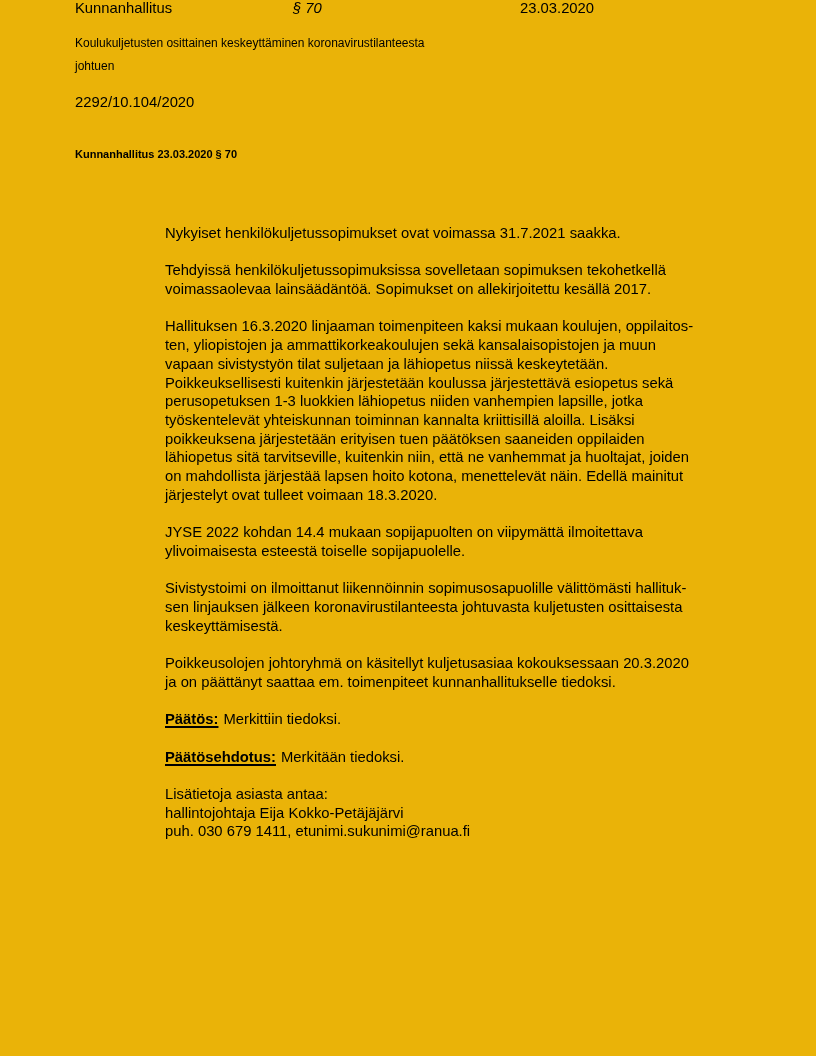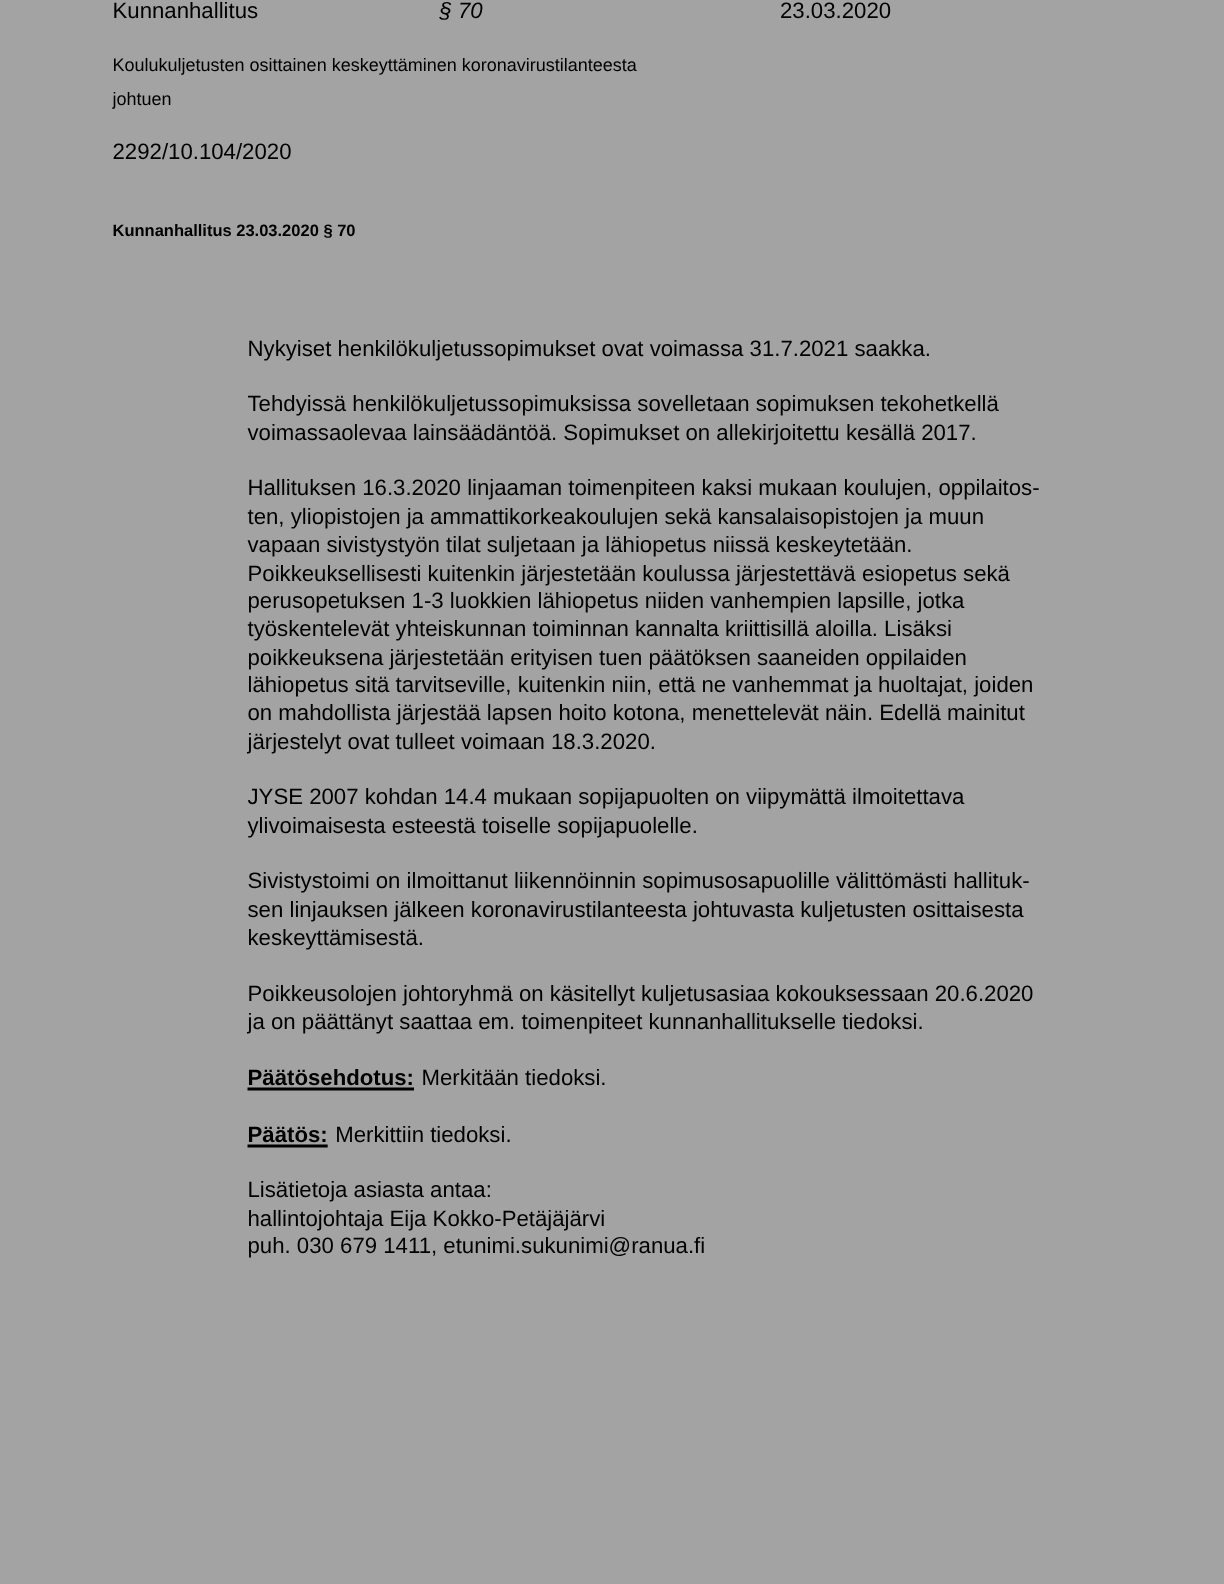--- a/index.html
+++ b/index.html
@@ -11,21 +11,21 @@
     width: 816px;
     height: 1056px;
     position: relative;
     font-family: "Liberation Sans", sans-serif;
     color: #000000;
     overflow: hidden;
   }
   .page {
     position: absolute;
     inset: 0;
-    background: #a3a3a3;
+    background: #eab308;
   }
   .doc-header {
     position: absolute;
     top: -1px;
     left: 0;
     width: 816px;
     height: 20px;
     font-size: 14.8px;
     line-height: 18.7px;
   }
@@ -107,30 +107,30 @@
     <p>Hallituksen 16.3.2020 linjaaman toimenpiteen kaksi mukaan koulujen, oppilaitos-
 ten, yliopistojen ja ammattikorkeakoulujen sekä kansalaisopistojen ja muun
 vapaan sivistystyön tilat suljetaan ja lähiopetus niissä keskeytetään.
 Poikkeuksellisesti kuitenkin järjestetään koulussa järjestettävä esiopetus sekä
 perusopetuksen 1-3 luokkien lähiopetus niiden vanhempien lapsille, jotka
 työskentelevät yhteiskunnan toiminnan kannalta kriittisillä aloilla. Lisäksi
 poikkeuksena järjestetään erityisen tuen päätöksen saaneiden oppilaiden
 lähiopetus sitä tarvitseville, kuitenkin niin, että ne vanhemmat ja huoltajat, joiden
 on mahdollista järjestää lapsen hoito kotona, menettelevät näin. Edellä mainitut
 järjestelyt ovat tulleet voimaan 18.3.2020.</p>
-    <p>JYSE 2007 kohdan 14.4 mukaan sopijapuolten on viipymättä ilmoitettava
+    <p>JYSE 2022 kohdan 14.4 mukaan sopijapuolten on viipymättä ilmoitettava
 ylivoimaisesta esteestä toiselle sopijapuolelle.</p>
     <p>Sivistystoimi on ilmoittanut liikennöinnin sopimusosapuolille välittömästi hallituk-
 sen linjauksen jälkeen koronavirustilanteesta johtuvasta kuljetusten osittaisesta
 keskeyttämisestä.</p>
-    <p>Poikkeusolojen johtoryhmä on käsitellyt kuljetusasiaa kokouksessaan 20.6.2020
+    <p>Poikkeusolojen johtoryhmä on käsitellyt kuljetusasiaa kokouksessaan 20.3.2020
 ja on päättänyt saattaa em. toimenpiteet kunnanhallitukselle tiedoksi.</p>
 
+    <p><span class="decision-label">Päätös:</span><span>Merkittiin tiedoksi.</span></p>
+
     <p><span class="decision-label">Päätösehdotus:</span><span>Merkitään tiedoksi.</span></p>
-
-    <p><span class="decision-label">Päätös:</span><span>Merkittiin tiedoksi.</span></p>
 
     <p>Lisätietoja asiasta antaa:
 hallintojohtaja Eija Kokko-Petäjäjärvi
 puh. 030 679 1411, etunimi.sukunimi@ranua.fi</p>
   </div>
 
 </div>
 
 </body></html>

